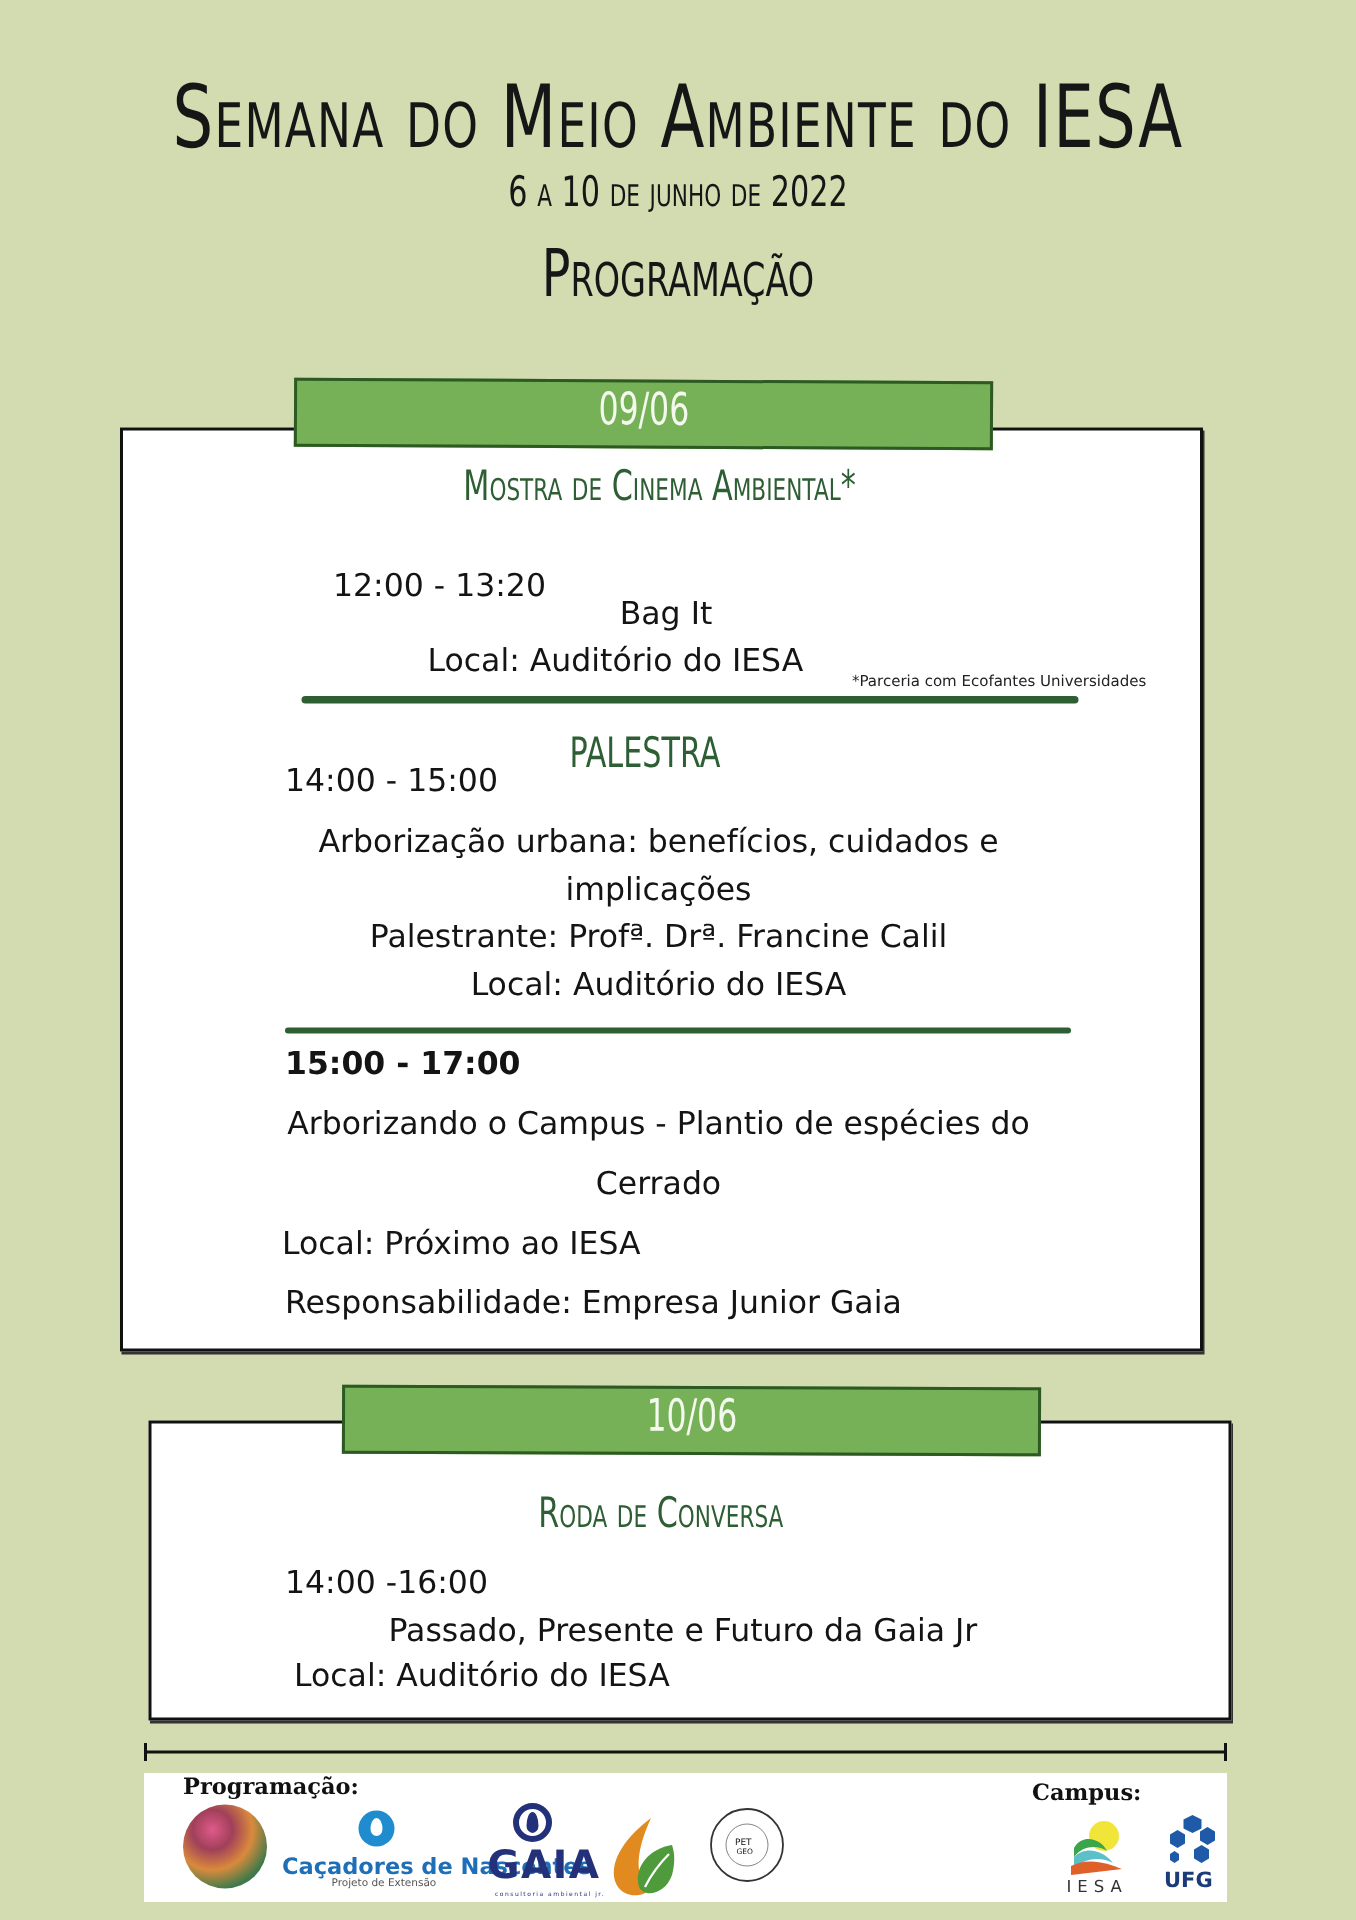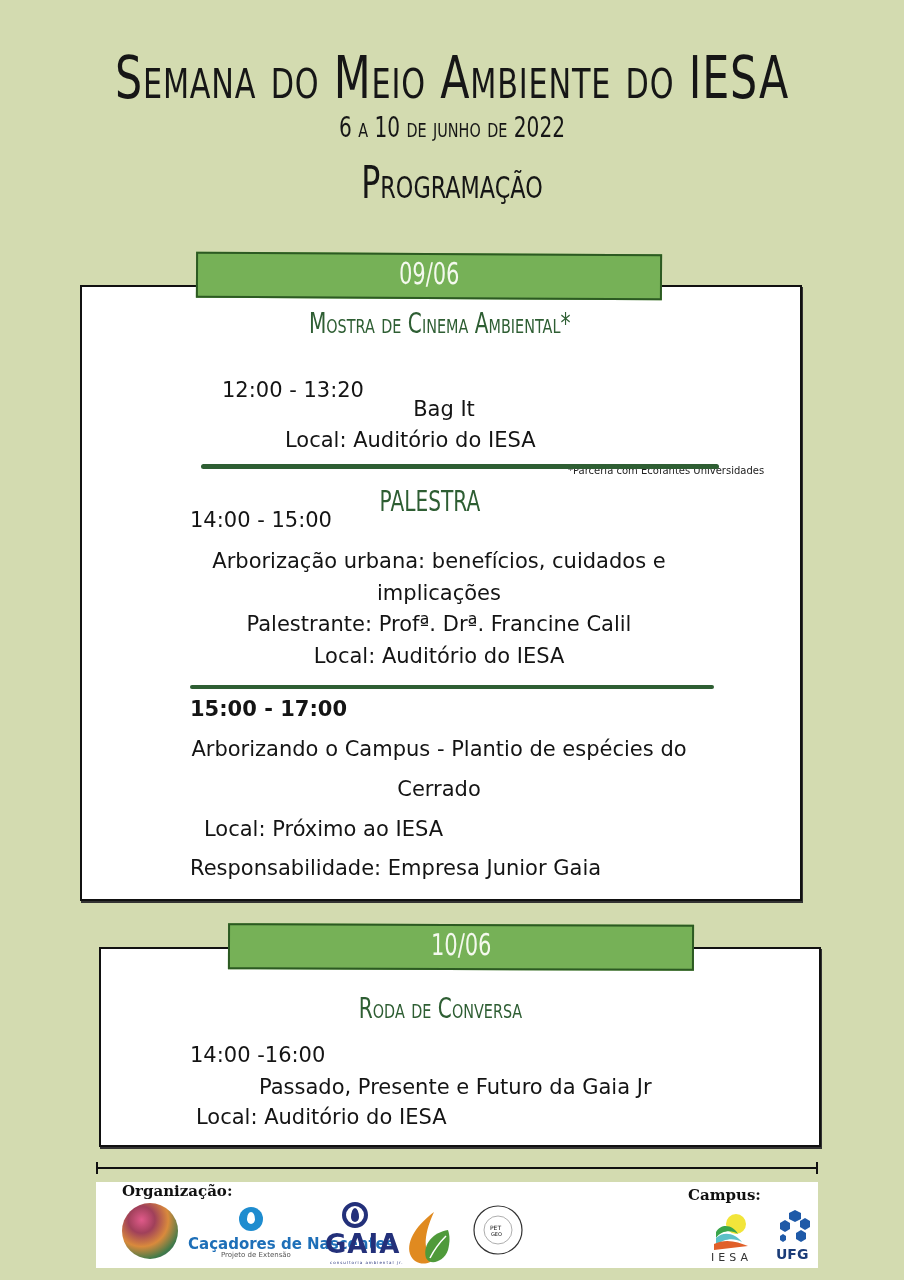--- a/index.html
+++ b/index.html
@@ -42,21 +42,21 @@
     }
     .ev-title span { display:inline-block; transform:scaleX(0.72); }
     .txt {
       font-family:"DejaVu Sans", sans-serif; font-size:21px; line-height:30px;
       color:#141414;
     }
     .center { text-align:center; }
     .divider {
       height:5px; background:#2e5e33; border-radius:3px;
     }
-    .note { font-size:10px; color:#222;margin-top:16px; }
+    .note { font-size:10px; color:#222; }
     .footer-line { height:2px; background:#111; }
     .footer-tick { width:2px; height:12px; background:#111; }
     .footer-box { background:#fff; }
     .org-label, .apoio-label {
       font-family:"DejaVu Serif", serif; font-weight:bold; font-size:15px; color:#111;
     }
     .logo-text-blue { color:#1e6fb8; font-weight:bold; font-size:15px; }
     .logo-sub { color:#555; font-size:7px; }
     .gaia { color:#23307a; font-weight:bold; font-size:26px; letter-spacing:1px; }
     .gaia-sub { color:#23307a; font-size:4px; letter-spacing:1px; }
@@ -88,40 +88,40 @@
 <div class="abs txt" style="left:190px; top:505px;">14:00 - 15:00</div>
 <div class="abs txt center" style="left:80px; width:718px; top:546px; padding-right:12px;">Arborização urbana: benefícios, cuidados e</div>
 <div class="abs txt center" style="left:80px; width:718px; top:578px; padding-right:12px;">implicações</div>
 <div class="abs txt center" style="left:80px; width:718px; top:609px; padding-right:12px;">Palestrante: Profª. Drª. Francine Calil</div>
 <div class="abs txt center" style="left:80px; width:718px; top:641px; padding-right:12px;">Local: Auditório do IESA</div>
 <div class="abs divider" style="left:190px; top:685px; width:524px; height:4px;"></div>
 
 <div class="abs txt" style="left:190px; top:694px;font-weight:bold;">15:00 - 17:00</div>
 <div class="abs txt center" style="left:80px; width:718px; top:734px; padding-right:12px;">Arborizando o Campus - Plantio de espécies do</div>
 <div class="abs txt center" style="left:80px; width:718px; top:774px; padding-right:12px;">Cerrado</div>
-<div class="abs txt" style="left:204px; top:814px;">Local: Próximo ao IESA</div>
+<div class="abs txt" style="left:188px; top:814px;">Local: Próximo ao IESA</div>
 <div class="abs txt" style="left:190px; top:853px;">Responsabilidade: Empresa Junior Gaia</div>
 
 <div class="abs card" style="left:99px; top:947px; width:718px; height:196px;"></div>
 <div class="abs date-tab" style="left:228px; top:924px; width:462px; height:42px; transform:rotate(0.2deg);">
   <span>10/06</span>
 </div>
 <div class="abs ev-title" style="left:240px; top:985px; width:400px;">
   <span>Roda de Conversa</span>
 </div>
 <div class="abs txt" style="left:190px; top:1040px;">14:00 -16:00</div>
 <div class="abs txt" style="left:259px; top:1072px;">Passado, Presente e Futuro da Gaia Jr</div>
 <div class="abs txt" style="left:196px; top:1102px;">Local: Auditório do IESA</div>
 
 <div class="abs footer-tick" style="left:96px; top:1162px;"></div>
 <div class="abs footer-line" style="left:96px; top:1167px; width:722px;"></div>
 <div class="abs footer-tick" style="left:816px; top:1162px;"></div>
 
 <div class="abs footer-box" style="left:96px; top:1182px; width:722px; height:86px;"></div>
-<div class="abs org-label" style="left:122px; top:1182px;">Organização:</div>
+<div class="abs org-label" style="left:122px; top:1182px;">Programação:</div>
 <div class="abs apoio-label" style="left:688px; top:1186px;">Campus:</div>
 
 <div class="abs" style="left:122px; top:1203px; width:56px; height:56px; border-radius:50%; background:radial-gradient(circle at 35% 30%, #e05a8a 0%, #a0405a 25%, #d98a3c 50%, #3e7a4a 75%, #7a4a8a 100%);"></div>
 
 <div class="abs" style="left:239px; top:1207px; width:24px; height:24px; border-radius:50%; background:#1e8ccf;">
   <div style="position:absolute; left:8px; top:5px; width:8px; height:12px; background:#fff; border-radius:50% 50% 50% 50% / 60% 60% 40% 40%;"></div>
 </div>
 <div class="abs logo-text-blue" style="left:188px; top:1235px;">Caçadores de Nascentes</div>
 <div class="abs logo-sub" style="left:221px; top:1251px;">Projeto de Extensão</div>
 

